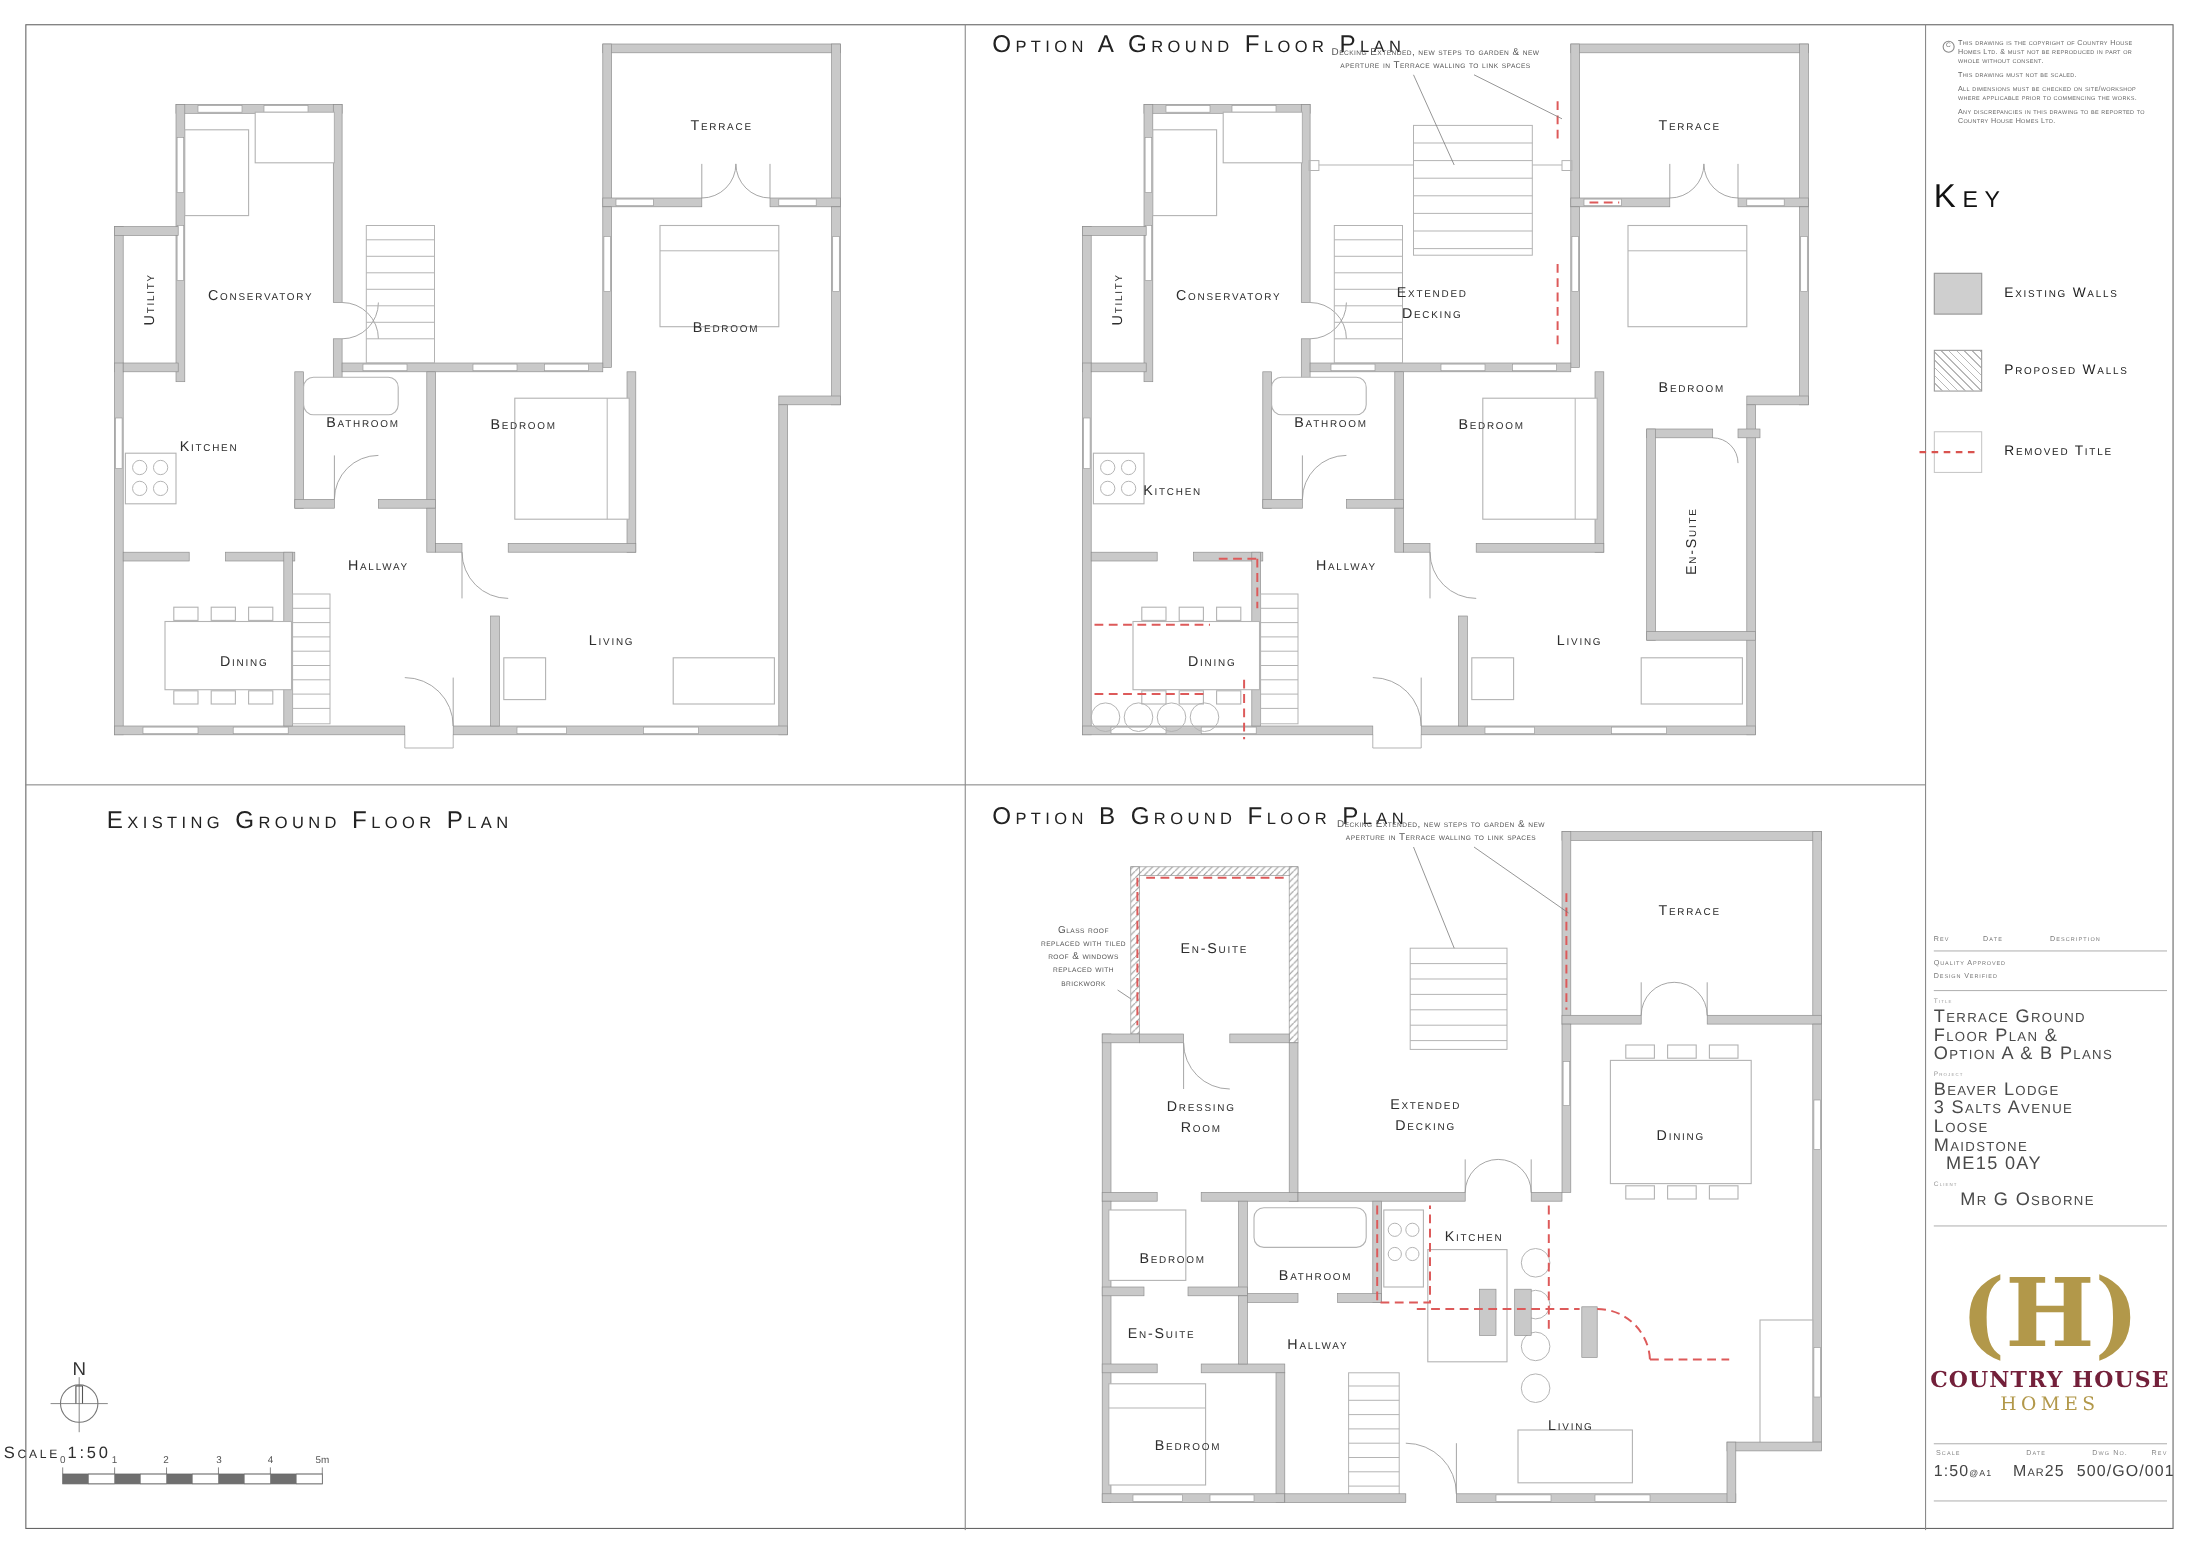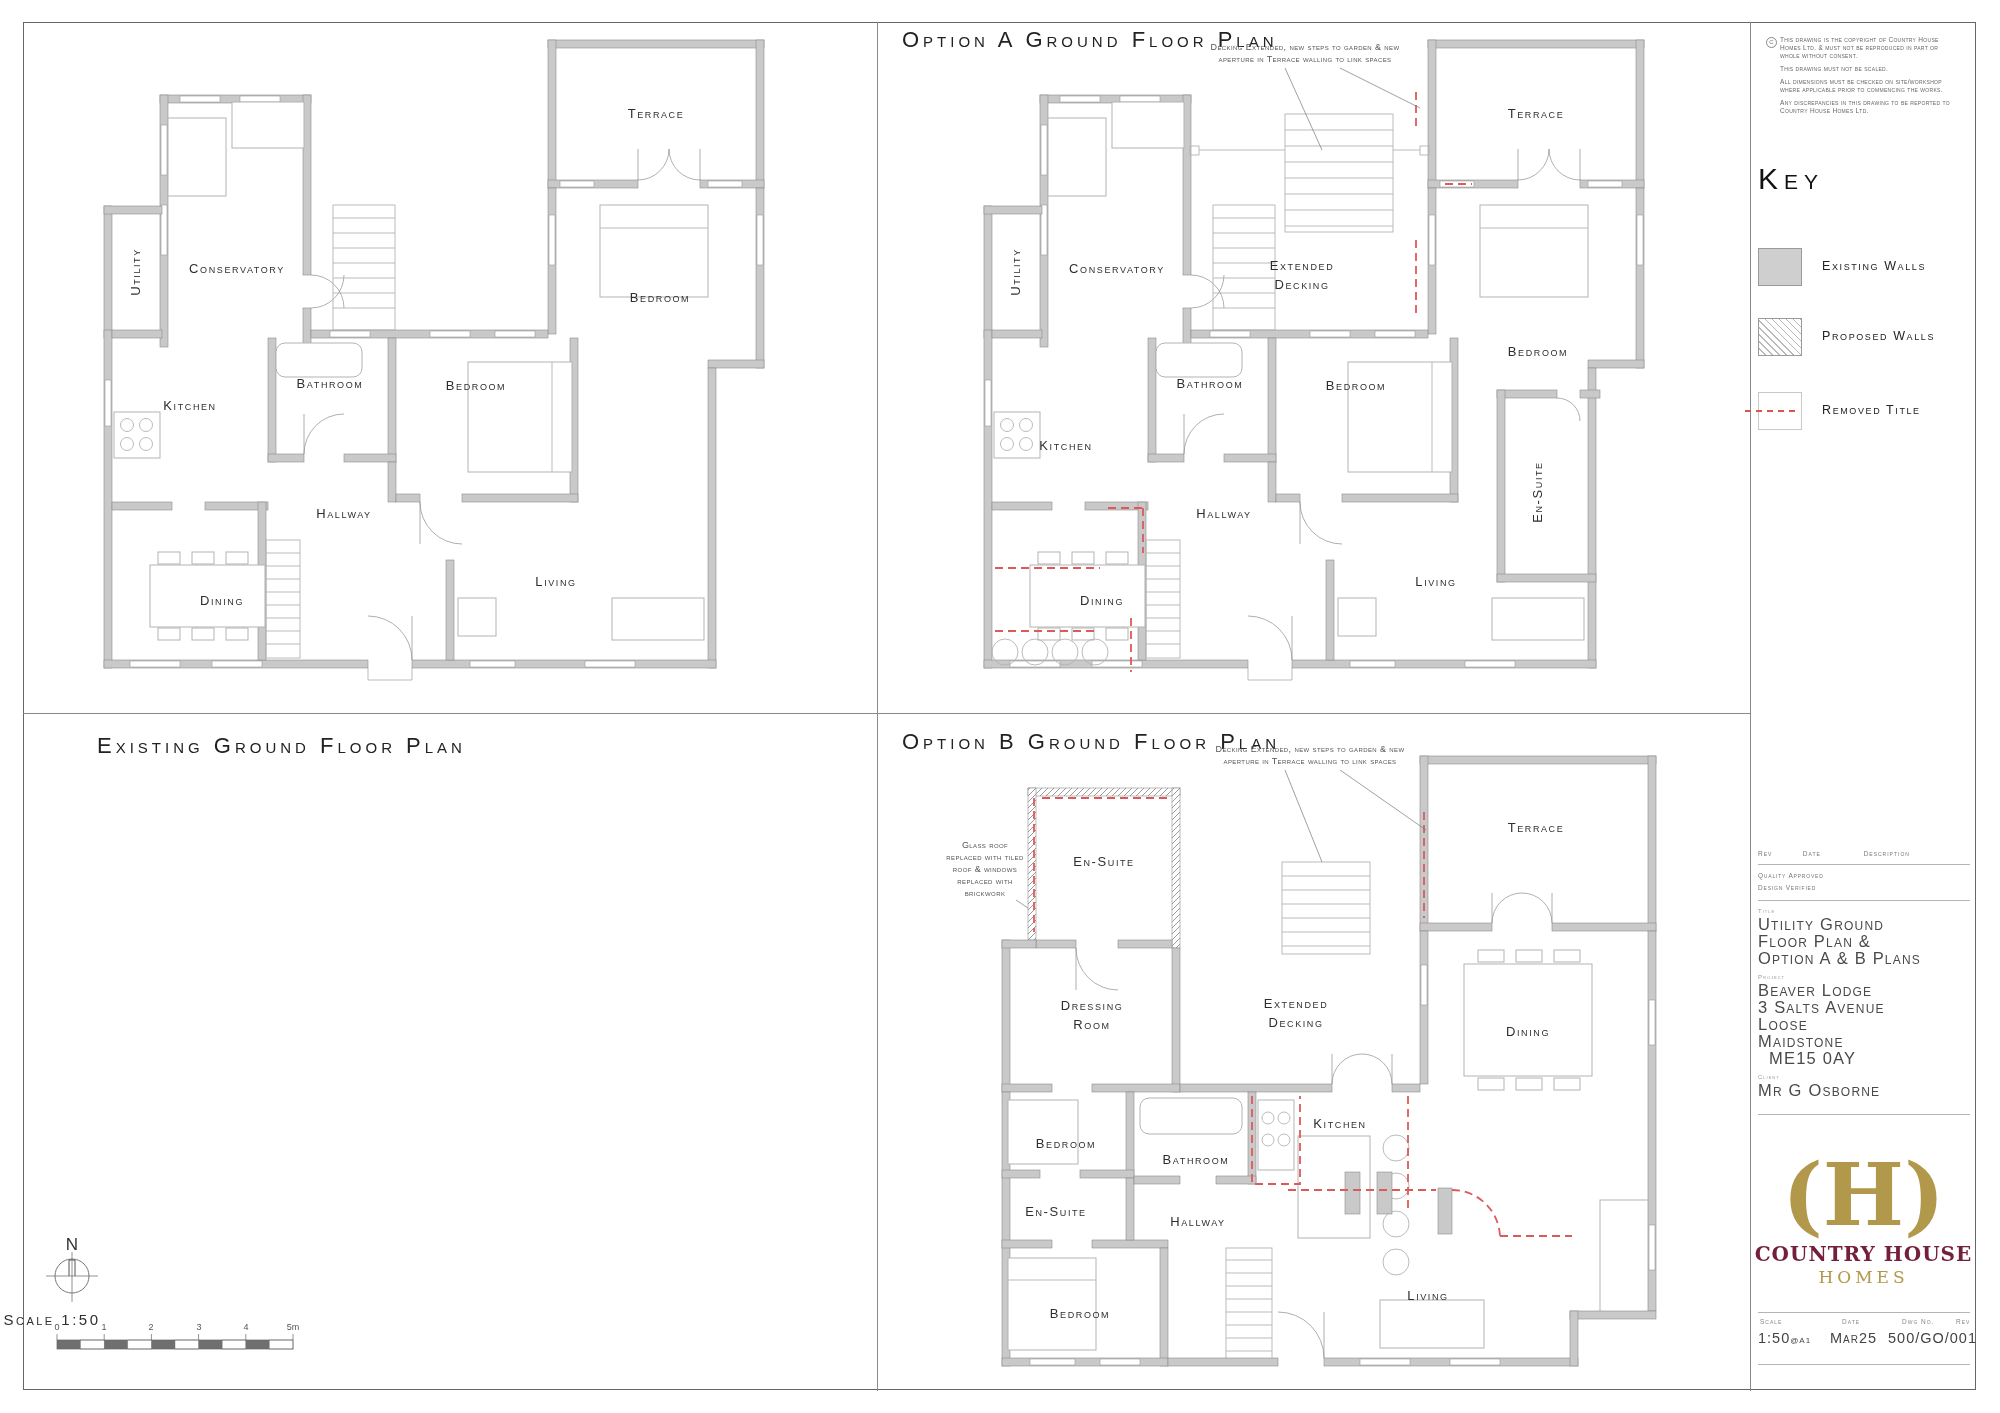--- a/index.html
+++ b/index.html
@@ -422,33 +422,33 @@
       <span style="width:42px;">Rev</span>
       <span style="width:58px;">Date</span>
       <span>Description</span>
     </div>
     <div class="rule" style="top:842px;"></div>
     <div class="qa" style="top:850px;">Quality Approved</div>
     <div class="qa" style="top:862px;">Design Verified</div>
     <div class="rule" style="top:878px;"></div>
 
     <div class="fldlbl" style="top:886px;">Title</div>
-    <div class="big" style="top:894px;">Utility Ground</div>
+    <div class="big" style="top:894px;">Terrace Ground</div>
     <div class="big" style="top:911px;">Floor Plan &amp;</div>
     <div class="big" style="top:928px;">Option A &amp; B Plans</div>
 
     <div class="fldlbl" style="top:952px;">Project</div>
     <div class="big" style="top:960px;">Beaver Lodge</div>
     <div class="big" style="top:977px;">3 Salts Avenue</div>
     <div class="big" style="top:994px;">Loose</div>
     <div class="big" style="top:1011px;">Maidstone</div>
     <div class="big" style="top:1028px;margin-left:11px;">ME15 0AY</div>
 
     <div class="fldlbl" style="top:1052px;">Client</div>
-    <div class="big" style="top:1060px;">Mr G Osborne</div>
+    <div class="big" style="top:1060px;margin-left:24px;">Mr G Osborne</div>
     <div class="rule" style="top:1092px;"></div>
 
     <div class="logo">
       <div class="monogram">(H)</div>
       <div class="brand">COUNTRY HOUSE</div>
       <div class="brand-sub">HOMES</div>
     </div>
 
     <div class="rule" style="top:1290px;"></div>
     <div class="ftlbl" style="left:10px;top:1296px;">Scale</div>

